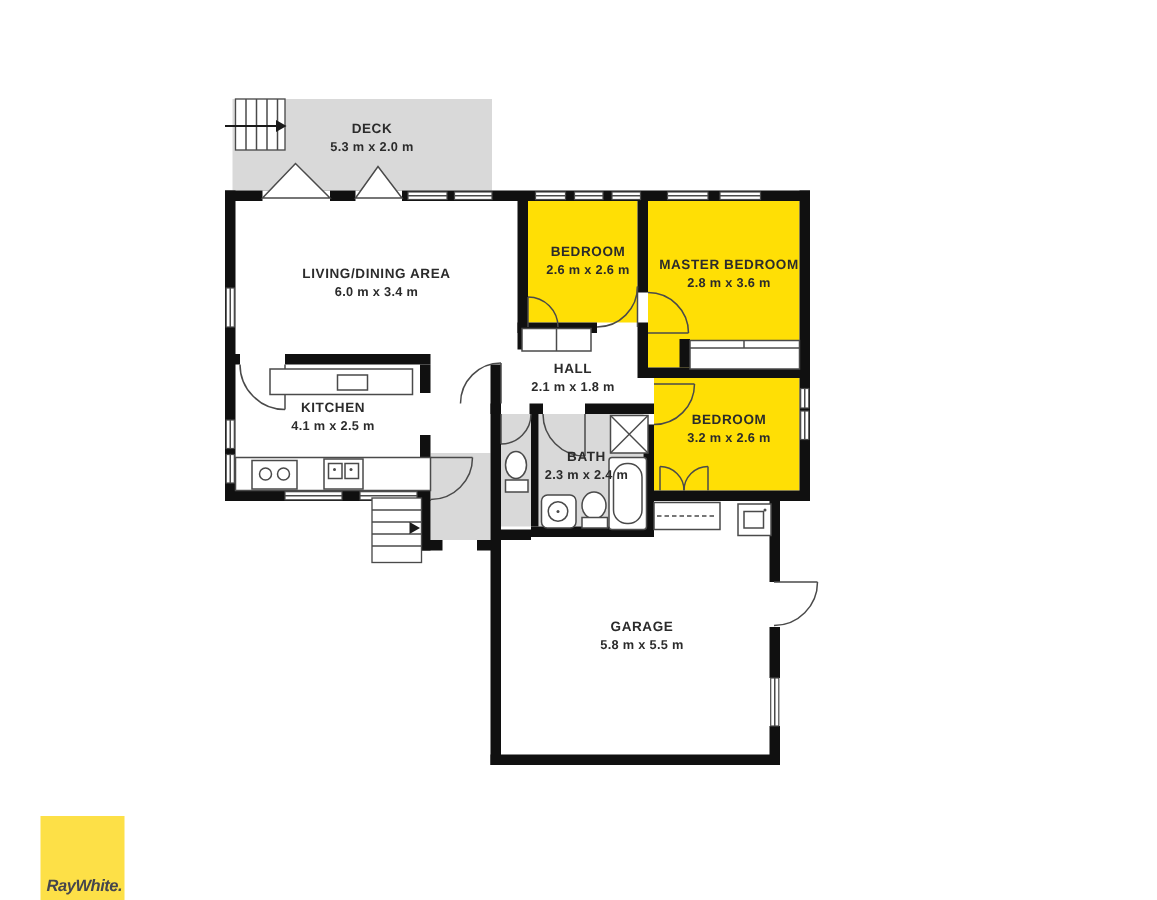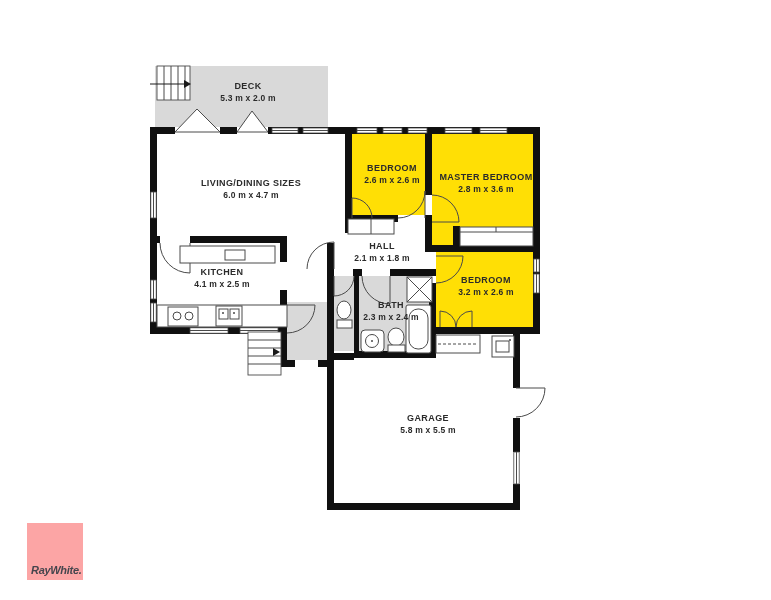--- a/index.html
+++ b/index.html
@@ -3,21 +3,21 @@
 <meta charset="utf-8">
 <style>
   html,body{margin:0;padding:0;background:#ffffff;}
   #stage{position:relative;width:703px;height:600px;background:#fff;overflow:hidden;
          font-family:"Liberation Sans", sans-serif;}
   #plan-svg{position:absolute;left:0;top:0;}
   .room-label{position:absolute;transform:translate(-50%,-50%);text-align:center;
               color:#2b2b2b;white-space:nowrap;line-height:1.3;pointer-events:none;}
   .room-label .name{display:block;font-size:9px;font-weight:bold;letter-spacing:.4px;}
   .room-label .dims{display:block;font-size:8.5px;font-weight:bold;letter-spacing:.2px;}
-  #logo{position:absolute;left:27px;top:523px;width:56px;height:57px;background:#fca5a5;}
+  #logo{position:absolute;left:27px;top:544px;width:56px;height:57px;background:#fde047;}
   #logo .logo-text{position:absolute;left:4px;bottom:4px;font-size:11px;font-weight:bold;
                    font-style:italic;color:#45454d;letter-spacing:-.3px;}
   #disclaimer{position:absolute;left:153px;top:569px;font-size:10.5px;color:#262626;
               letter-spacing:.5px;}
   #north{position:absolute;left:704px;top:541px;width:46px;height:58px;text-align:center;}
   #north .n-label{font-size:10px;font-weight:bold;color:#1a1a1a;display:block;}
   .thin{stroke:#4a4a4a;stroke-width:1;fill:none;}
   .fixture{stroke:#4a4a4a;stroke-width:1;fill:#ffffff;}
   .wall{fill:#101010;}
   .win{fill:#ffffff;stroke:#4a4a4a;stroke-width:.8;}
@@ -263,22 +263,22 @@
       <line x1="248" y1="364" x2="281" y2="364" class="thin"></line>
       <polygon points="273,348 280,352 273,356" fill="#1a1a1a"></polygon>
     </g>
   </svg>
 
   <div class="room-label" style="left:248px;top:92px">
     <span class="name">DECK</span>
     <span class="dims">5.3 m x 2.0 m</span>
   </div>
   <div class="room-label" style="left:251px;top:189px">
-    <span class="name">LIVING/DINING SIZES</span>
-    <span class="dims">6.0 m x 4.7 m</span>
+    <span class="name">LIVING/DINING AREA</span>
+    <span class="dims">6.0 m x 3.4 m</span>
   </div>
   <div class="room-label" style="left:392px;top:174px">
     <span class="name">BEDROOM</span>
     <span class="dims">2.6 m x 2.6 m</span>
   </div>
   <div class="room-label" style="left:486px;top:183px">
     <span class="name">MASTER BEDROOM</span>
     <span class="dims">2.8 m x 3.6 m</span>
   </div>
   <div class="room-label" style="left:382px;top:252px">

